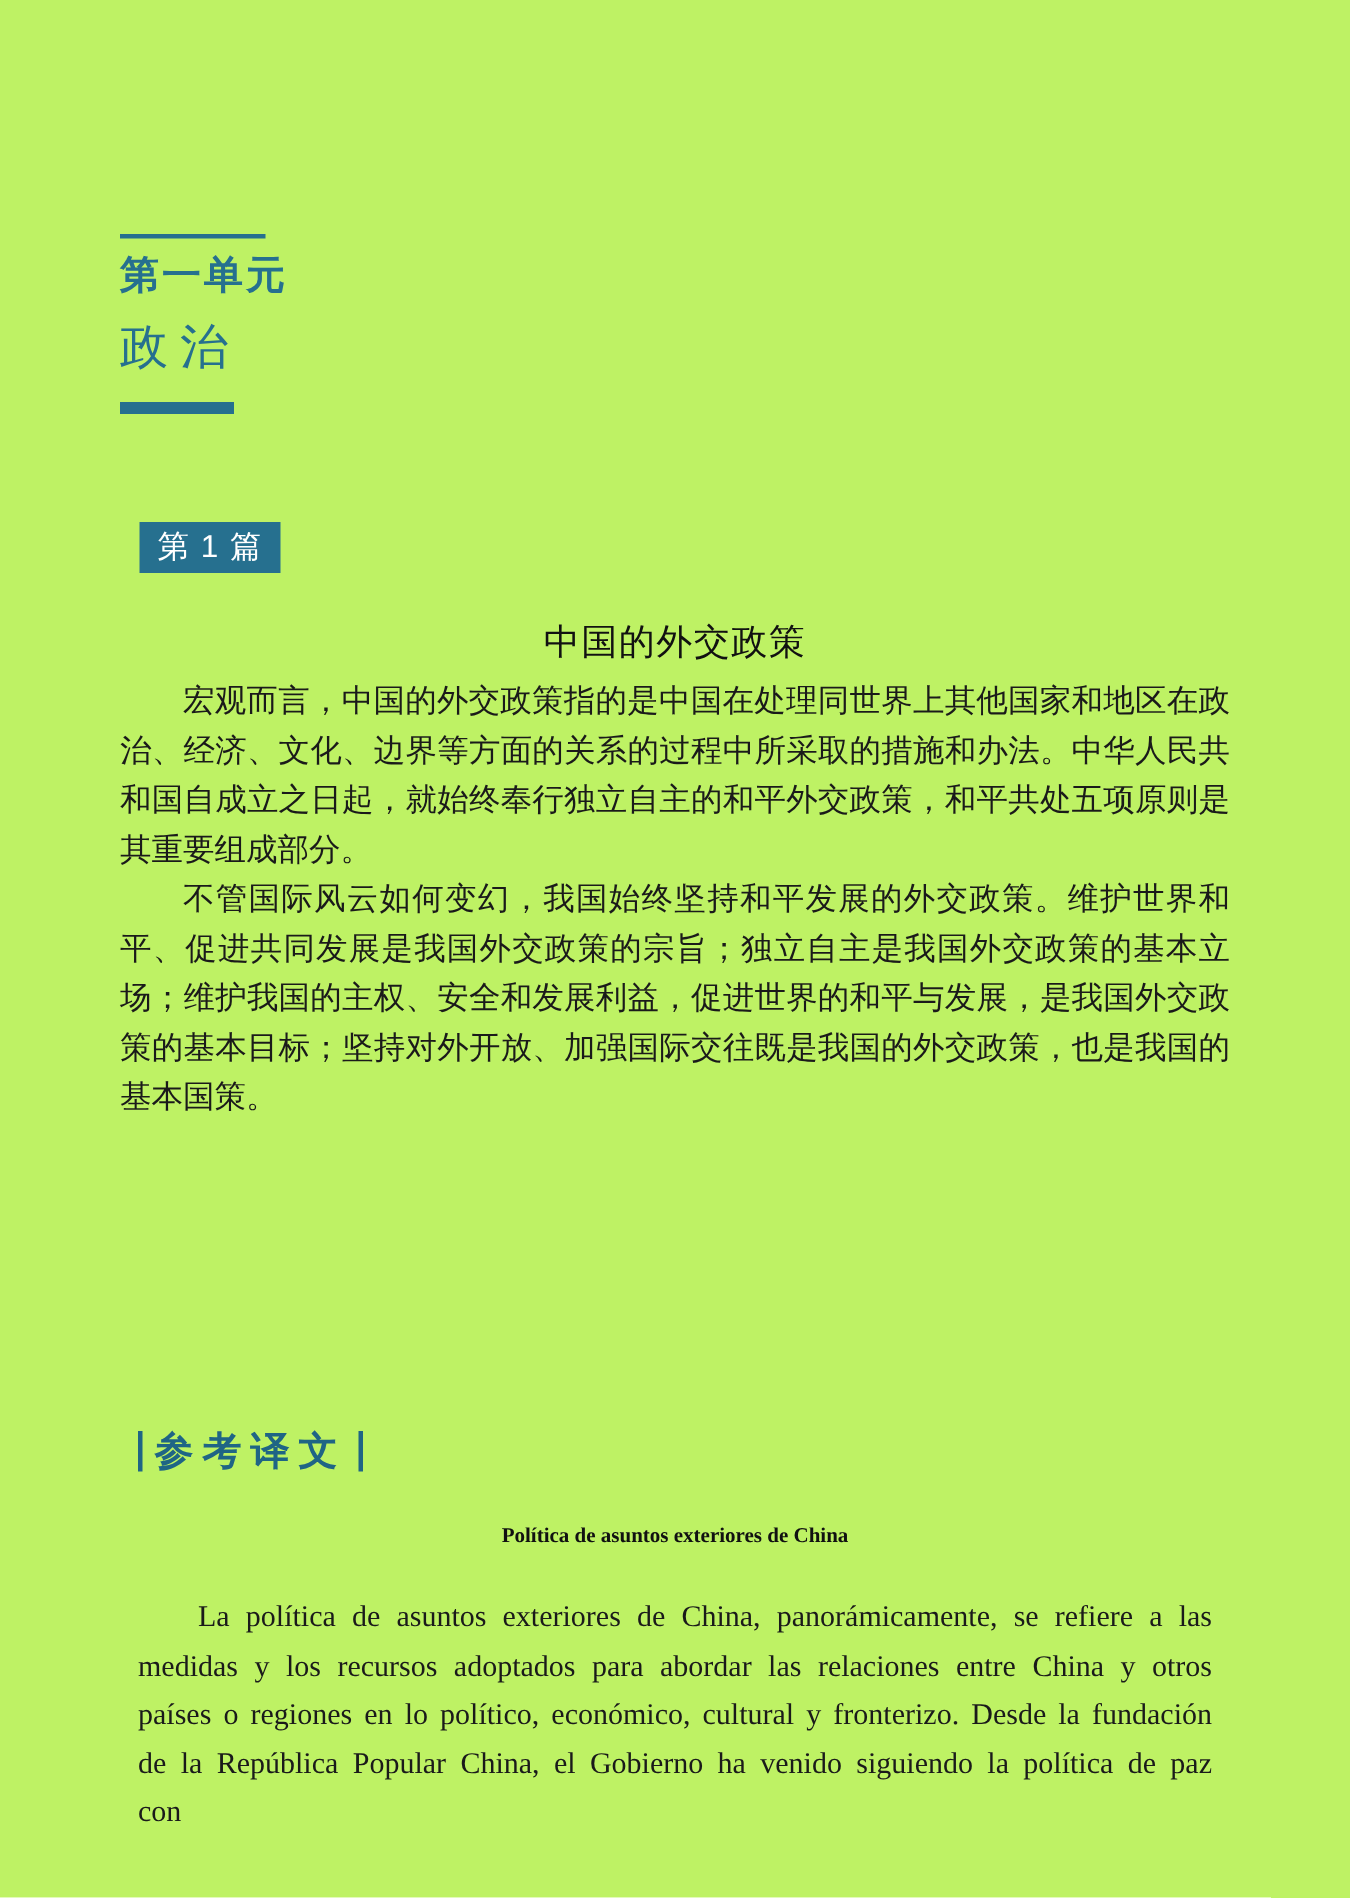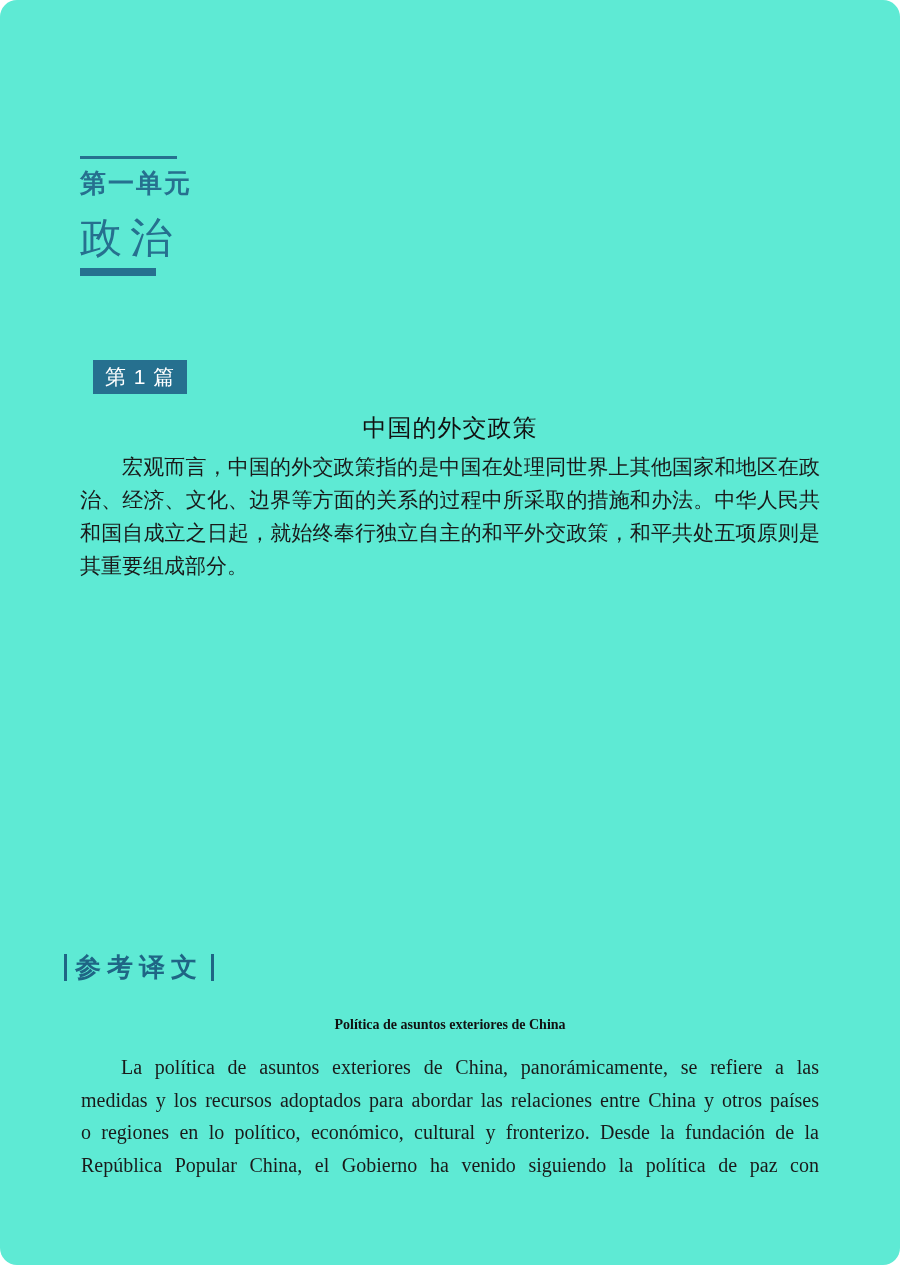--- a/index.html
+++ b/index.html
@@ -4,25 +4,24 @@
 <style>
   html, body {
     margin: 0;
     padding: 0;
     background: #ffffff;
   }
   .page {
     position: relative;
     width: 900px;
     height: 1265px;
-    background: #5eead4;
+    background: #bef264;
     overflow: hidden;
     font-family: "Liberation Serif", "DejaVu Serif", serif;
     color: #1a1a1a;
-    border-radius: 17px;
   }
 
   
   .unit-topline {
     position: absolute;
     left: 80px; top: 156px;
     width: 97px; height: 3px;
     background: #26708f;
   }
   .unit-label {
@@ -31,39 +30,39 @@
     font-family: "Liberation Sans", "DejaVu Sans", sans-serif;
     font-size: 26px;
     font-weight: bold;
     letter-spacing: 2px;
     color: #26708f;
   }
   .unit-title {
     position: absolute;
     left: 80px; top: 210px;
     font-family: "Liberation Sans", "DejaVu Sans", sans-serif;
-    font-size: 42px;
+    font-size: 32px;
     font-weight: 400;
     letter-spacing: 8px;
     color: #26708f;
   }
   .unit-underline {
     position: absolute;
     left: 80px; top: 268px;
     width: 76px; height: 8px;
     background: #26708f;
   }
 
   
   .badge {
     position: absolute;
     left: 80px; top: 348px;
     height: 46px;
     display: flex;
-    align-items: flex-end;
+    align-items: flex-start;
   }
   .badge-gray {
     width: 13px;
     background: #c4c4c4;
   }
   .badge-teal {
     background: #26708f;
     color: #ffffff;
     font-family: "Liberation Sans", "DejaVu Sans", sans-serif;
     font-size: 21px;
@@ -95,21 +94,21 @@
     color: #1a1a1a;
   }
   .cn-body p {
     margin: 0;
     text-indent: 2em;
   }
 
   
   .ref-header {
     position: absolute;
-    left: 64px; top: 950px;
+    left: 92px; top: 950px;
     display: flex;
     align-items: center;
     gap: 8px;
     color: #1f6585;
     font-family: "Liberation Sans", "DejaVu Sans", sans-serif;
     font-size: 26px;
     font-weight: bold;
   }
   .ref-header .vbar {
     width: 3px;
@@ -133,21 +132,21 @@
   }
   .es-body {
     position: absolute;
     left: 80px; top: 1050px;
     width: 740px;
     font-size: 20px;
     line-height: 32.5px;
     color: #1a1a1a;
   }
   .es-body p {
-    margin: 1px;
+    margin: 12px;
     text-indent: 2em;
     text-align: justify;
     text-align-last: justify;
     word-spacing: 2px;
   }
 </style>
 </head>
 <body>
 
 <div class="page">
@@ -158,20 +157,21 @@
   <div class="unit-underline"></div>
 
   <div class="badge">
     <span class="badge-gray"></span>
     <span class="badge-teal">第 1 篇</span>
   </div>
 
   <h2 class="cn-title">中国的外交政策</h2>
   <div class="cn-body">
     <p>宏观而言，中国的外交政策指的是中国在处理同世界上其他国家和地区在政治、经济、文化、边界等方面的关系的过程中所采取的措施和办法。中华人民共和国自成立之日起，就始终奉行独立自主的和平外交政策，和平共处五项原则是其重要组成部分。</p>
+    <p>不管国际风云如何变幻，我国始终坚持和平发展的外交政策。维护世界和平、促进共同发展是我国外交政策的宗旨；独立自主是我国外交政策的基本立场；维护我国的主权、安全和发展利益，促进世界的和平与发展，是我国外交政策的基本目标；坚持对外开放、加强国际交往既是我国的外交政策，也是我国的基本国策。</p>
   </div>
 
   <div class="ref-header">
     <span class="vbar"></span>
     <span class="ref-label">参考译文</span>
     <span class="vbar"></span>
   </div>
 
   <h3 class="es-title">Política de asuntos exteriores de China</h3>
   <div class="es-body">

